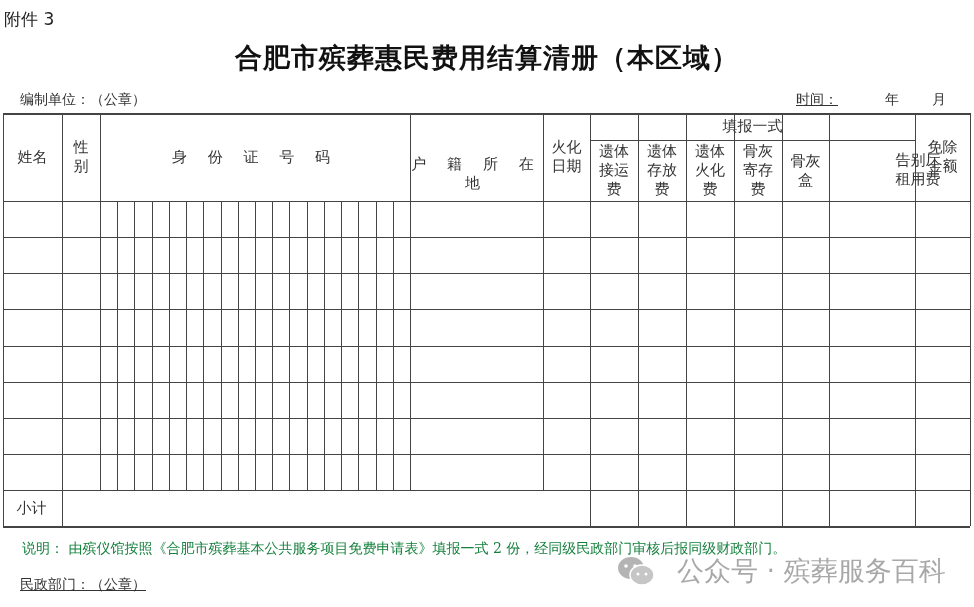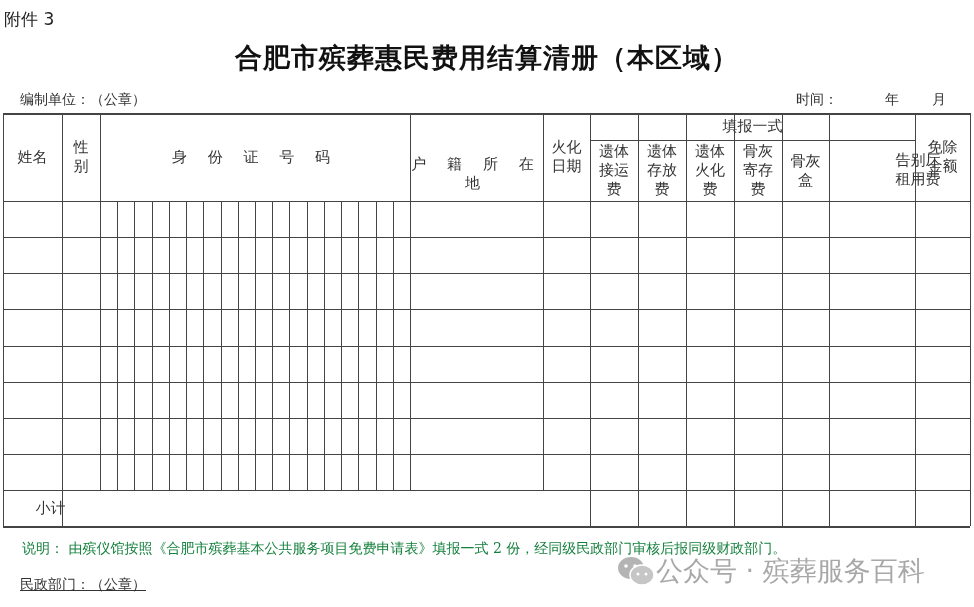--- a/index.html
+++ b/index.html
@@ -8,30 +8,30 @@
   .abs { position:absolute; }
   .attach { left:4px; top:8px; font-size:17px; font-family:"DejaVu Sans","Liberation Sans",sans-serif; }
   .title { left:0; width:974px; top:40px; text-align:center; font-size:27px; font-weight:bold; color:#111; letter-spacing:1px; }
   .meta { top:91px; font-size:14px; font-family:"DejaVu Sans","Liberation Sans",sans-serif; color:#333; }
   .line { position:absolute; background:#444; }
   .cell-text { position:absolute; display:flex; align-items:center; justify-content:center; text-align:center;
                font-size:15px; line-height:19px; font-family:"DejaVu Sans","Liberation Sans",sans-serif; color:#333; }
   .spaced { letter-spacing:8px; }
   .note { left:22px; top:540px; font-size:14px; color:#15803d; }
   .footer { top:576px; font-size:14px; font-family:"DejaVu Sans","Liberation Sans",sans-serif; color:#333; }
-  .wm { left:616px; top:553px; font-size:27px; color:#9a9a9a; font-family:"DejaVu Sans","Liberation Sans",sans-serif; display:flex; align-items:center; gap:0; opacity:0.85; }
+  .wm { left:616px; top:553px; font-size:27px; color:#9a9a9a; font-family:"DejaVu Sans","Liberation Sans",sans-serif; display:flex; align-items:center; gap:21px; opacity:0.85; }
   .wm-icon { width:40px; height:32px; position:relative; }
 </style>
 </head>
 <body>
 
 <div class="abs attach">附件 3</div>
 <div class="abs title">合肥市殡葬惠民费用结算清册（本区域）</div>
 <div class="abs meta" style="left:20px;">编制单位：（公章）</div>
-<div class="abs meta" style="left:796px;">时间：</div>
+<div class="abs meta" style="left:796px;text-decoration:underline;">时间：</div>
 <div class="abs meta" style="left:885px;">年</div>
 <div class="abs meta" style="left:932px;">月</div>
 
 <div id="grid" class="abs" style="left:0;top:0;width:974px;height:607px;">
     <div class="line" style="left: 3px; top: 113px; width: 967px; height: 1.5px;"></div>
     <div class="line" style="left: 590px; top: 140px; width: 325px; height: 1px;"></div>
     <div class="line" style="left: 3px; top: 201px; width: 967px; height: 1px;"></div>
     <div class="line" style="left: 3px; top: 237px; width: 967px; height: 1px;"></div>
     <div class="line" style="left: 3px; top: 273px; width: 967px; height: 1px;"></div>
     <div class="line" style="left: 3px; top: 309px; width: 967px; height: 1px;"></div>
@@ -92,21 +92,21 @@
 费</div>
 <div class="cell-text" style="left:734px;top:140px;width:48px;height:61px;white-space:pre;">骨灰
 寄存
 费</div>
 <div class="cell-text" style="left:782px;top:140px;width:47px;height:61px;white-space:pre;">骨灰
 盒</div>
 <div class="cell-text" style="left:875px;top:140px;width:86px;height:61px;white-space:pre;font-family:Liberation Mono, monospace;">告别厅
 租用费</div>
 <div class="cell-text" style="left:915px;top:113px;width:55px;height:88px;white-space:pre;">免除
 金额</div>
-<div class="cell-text" style="left:21px;top:490px;width:59px;height:36px;">小计</div>
+<div class="cell-text" style="left:2px;top:490px;width:59px;height:36px;">小计</div>
 
 <div class="abs note">说明：  由殡仪馆按照《合肥市殡葬基本公共服务项目免费申请表》填报一式 2 份，经同级民政部门审核后报同级财政部门。</div>
 <div class="abs footer" style="left:20px;text-decoration:underline;">民政部门：（公章）</div>
 <div class="abs footer" style="left:645px;margin-top:48px;">审核人：</div>
 
 <div class="abs wm">
   <svg class="wm-icon" viewBox="0 0 40 32">
     <ellipse cx="15" cy="13" rx="13" ry="11" fill="#a8a8a8"></ellipse>
     <ellipse cx="26" cy="20" rx="12" ry="10" fill="#bdbdbd" stroke="#fff" stroke-width="1.5"></ellipse>
     <circle cx="10" cy="11" r="1.8" fill="#fff"></circle>

